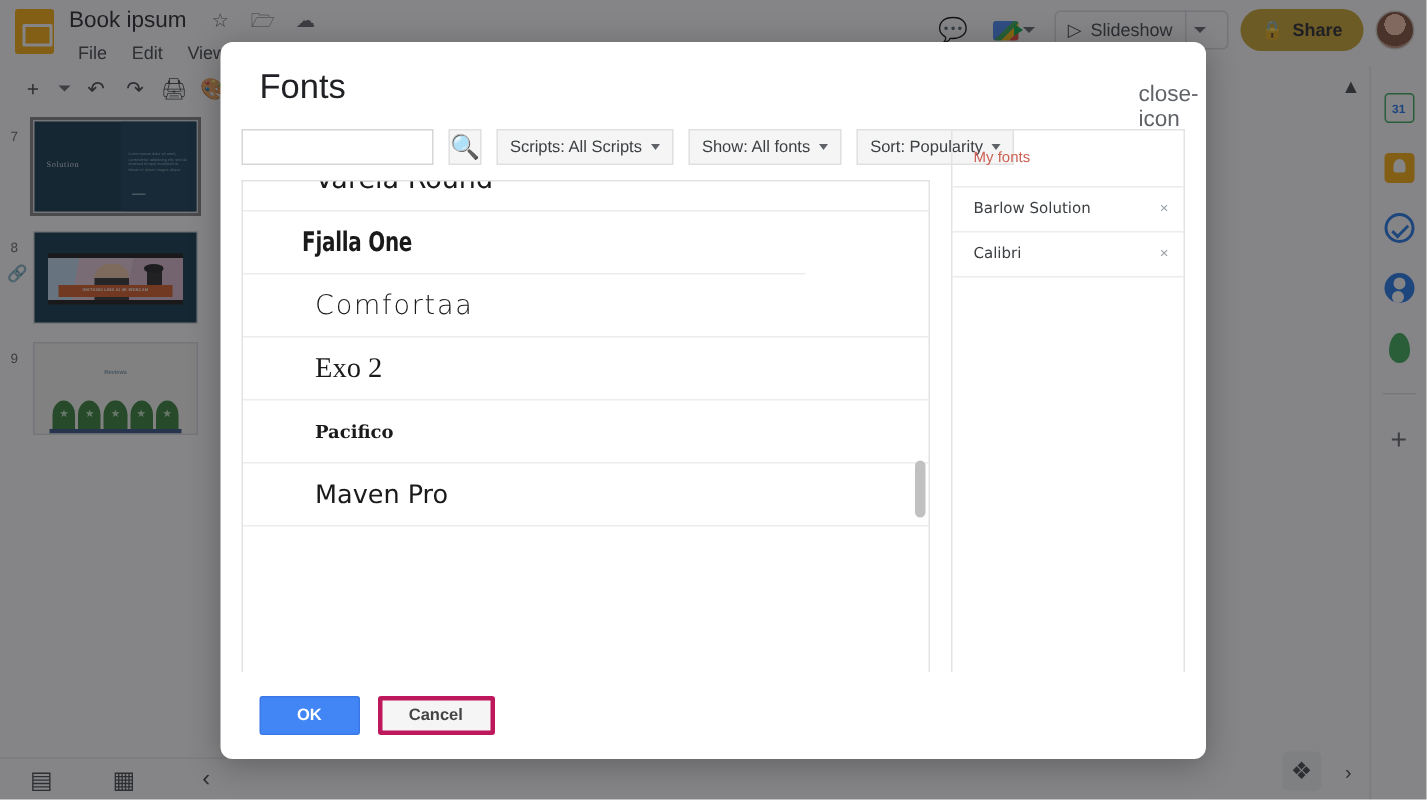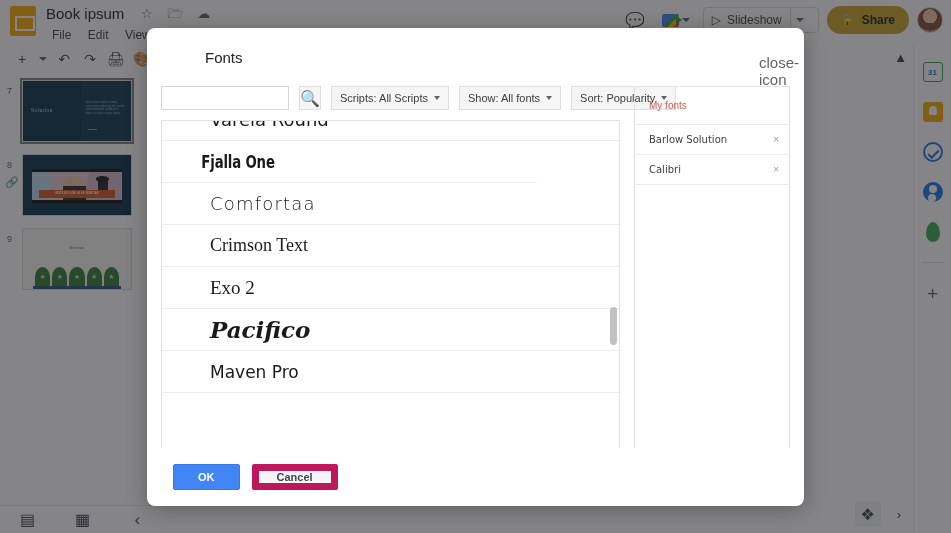--- a/index.html
+++ b/index.html
@@ -211,21 +211,21 @@
     position: absolute; z-index: 100;
     left: 147px; top: 28px; width: 657px; height: 478px;
     background: #ffffff; border-radius: 8px;
     box-shadow: 0 4px 22px rgba(0,0,0,.28);
     display: flex; flex-direction: column;
   }
   .modal-head {
     height: 58px; display:flex; align-items:center; padding: 0 26px;
     position: relative; flex: none;
   }
-  .modal-title { font-size: 15px; color: #202124; margin-left: 32px; }
+  .modal-title { font-size: 23px; color: #202124; }
   .modal-close {
     position:absolute; right: 14px; top: 32px;
     width: 22px; height:22px; color:#5f6368; font-size:15px;
     display:flex; align-items:center; justify-content:center;
   }
 
   .modal-body { flex: 1; display: flex; min-height: 0; padding: 0 14px 0 14px; }
   .left-pane { flex: 1; display: flex; flex-direction: column; min-width: 0; }
   .ctrl-row { display:flex; align-items:center; gap:10px; padding: 0 0 10px 0; }
   .search-input {
@@ -251,21 +251,21 @@
   .font-item {
     height: 42px; display:flex; align-items:center; padding-left: 48px;
     border-bottom: 1px solid #ececec; color:#1a1a1a; font-size: 17px;
   }
   .fi-varela { font-family:"DejaVu Sans", sans-serif; font-size:18px; }
   .fi-fjalla { font-family:"DejaVu Sans Condensed","Liberation Sans Narrow", sans-serif;
                font-weight:bold; font-size:18px; letter-spacing:-0.2px; transform:scaleX(.82); transform-origin:left center; }
   .fi-comfortaa { font-family:"DejaVu Sans", sans-serif; font-size:18px; letter-spacing:1.2px; font-weight:300; }
   .fi-crimson { font-family:"Liberation Serif","DejaVu Serif", serif; font-size:18px; }
   .fi-exo { font-family:Liberation Serif, serif; font-size:19px; }
-  .fi-pacifico { font-family:"DejaVu Serif", serif; font-style:italic; font-weight:bold; font-size:23px; }
+  .fi-pacifico { font-family:"DejaVu Serif", serif; font-weight:bold; font-size:12px; }
   .fi-manrope { font-family:"DejaVu Sans", sans-serif; font-size:17px; }
   .fi-maven { font-family:"DejaVu Sans", sans-serif; font-size:17px; }
 
   .list-scrollbar {
     position:absolute; right:1px; top:0; bottom:0; width:9px; background:transparent;
   }
   .list-thumb {
     position:absolute; left:1px; width:7px; top:186px; height:38px;
     background:#c1c1c1; border-radius:4px;
   }
@@ -290,21 +290,21 @@
     height: 58px; flex:none; display:flex; align-items:center; gap:12px;
     padding: 0 26px;
   }
   .btn-ok {
     background:#4285f4; color:#fff; font-size:11px; font-weight:bold;
     height:26px; padding:0 24px; border:1px solid #3b78e7; border-radius:2px;
     display:flex; align-items:center; justify-content:center;
   }
   .btn-cancel {
     background:#f5f5f5; color:#444; font-size:11px; font-weight:bold;
-    height:26px; padding:0 18px; border:7px solid #be185d; border-radius:2px;
+    height:26px; padding:0 18px; border:3px solid #be185d; border-radius:2px;
     display:flex; align-items:center; justify-content:center;
   }
 </style>
 </head>
 <body>
 
 <div id="app">
 
   <div class="topbar">
     <div class="slides-logo"></div>
@@ -454,21 +454,20 @@
           <span>Sort: Popularity</span>
           <span class="drop-caret"></span>
         </div>
       </div>
 
       <div class="font-list-wrap">
         <div class="font-list">
           <div class="font-item fi-varela">Varela Round</div>
           <div class="font-item fi-fjalla">Fjalla One</div>
           <div class="font-item fi-comfortaa">Comfortaa</div>
-          <div class="font-item fi-crimson">Crimson Text</div>
           <div class="font-item fi-exo">Exo 2</div>
           <div class="font-item fi-pacifico">Pacifico</div>
           <div class="font-item fi-maven">Maven Pro</div>
         </div>
         <div class="list-scrollbar">
           <div class="list-thumb"></div>
         </div>
       </div>
 
     </div>

